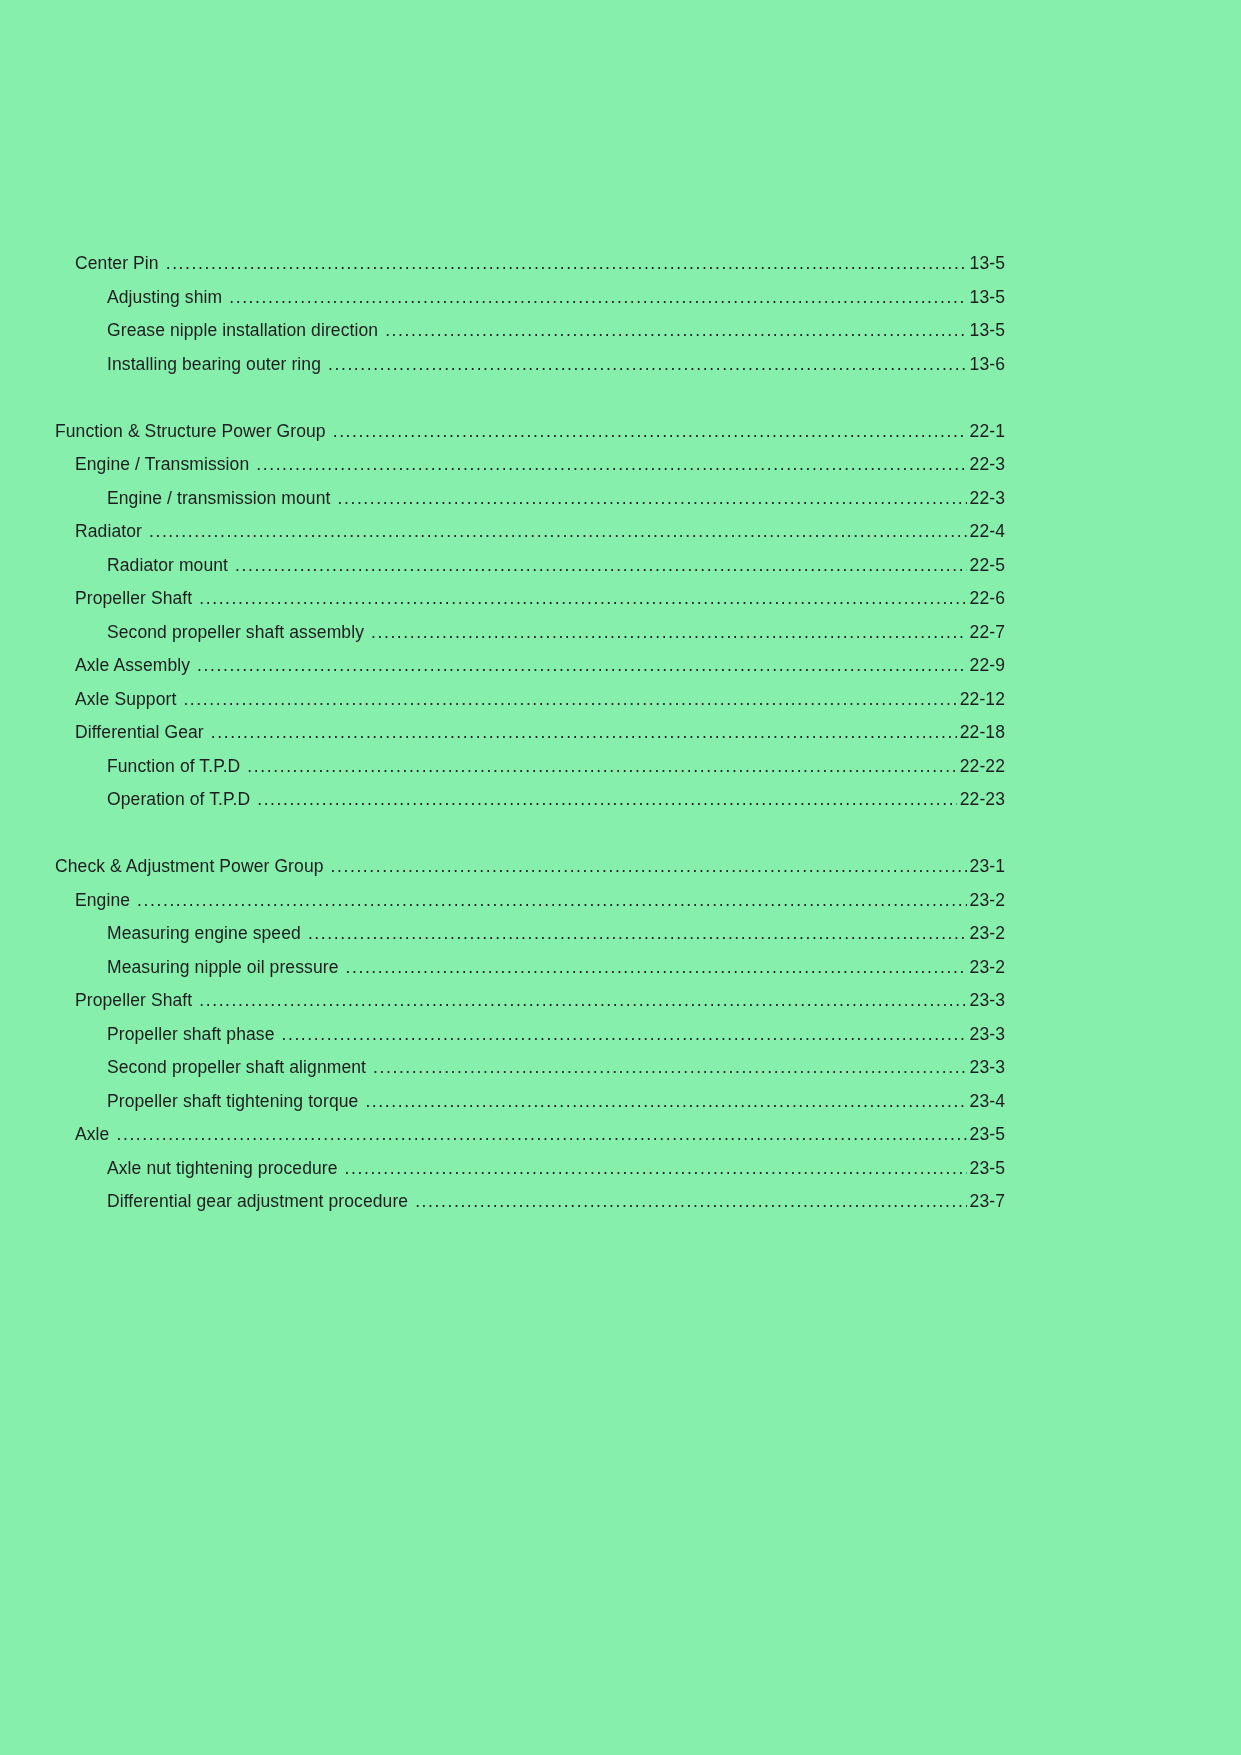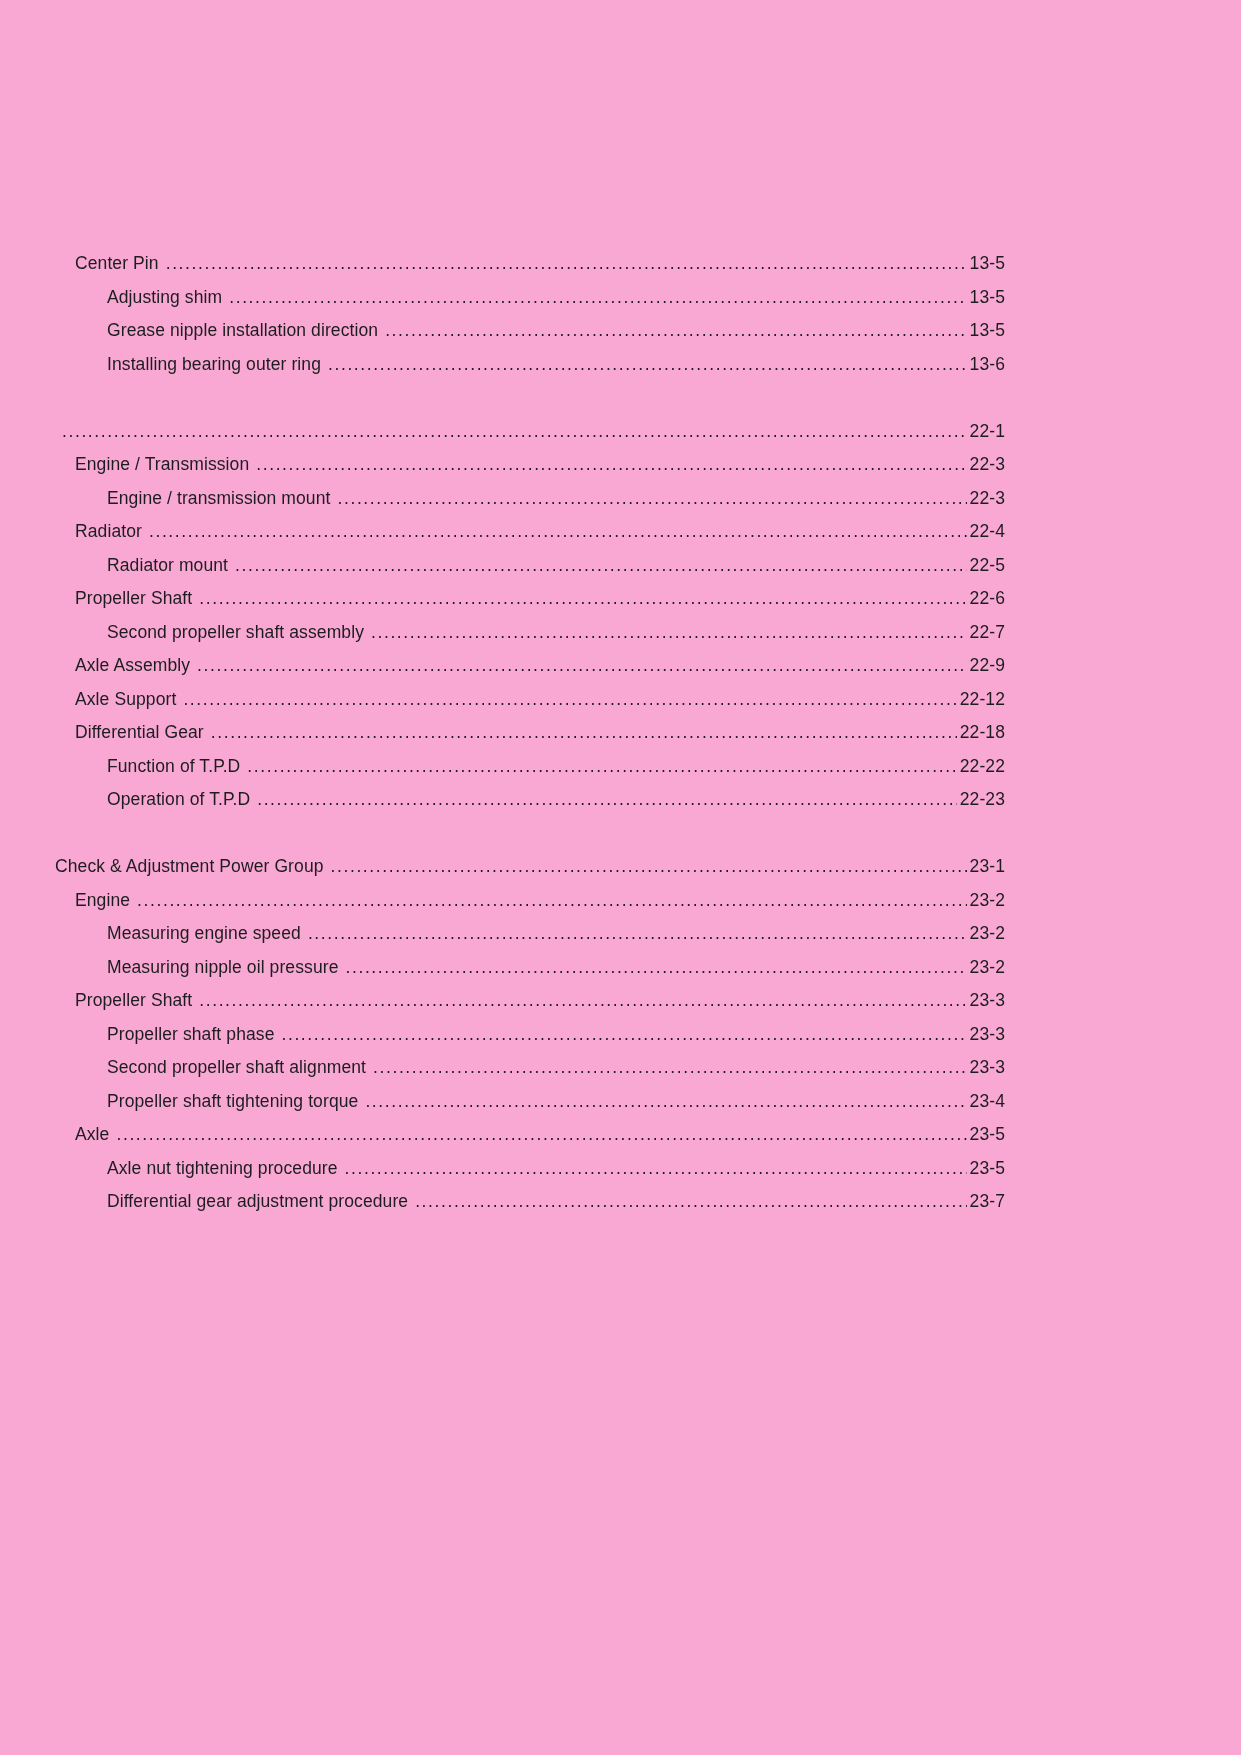--- a/index.html
+++ b/index.html
@@ -5,21 +5,21 @@
   html, body {
     margin: 0;
     padding: 0;
     background: #e8e8e8;
   }
   .page {
     position: relative;
     width: 1241px;
     height: 1755px;
     margin: 0 auto;
-    background: #f9a8d4;
+    background: #86efac;
     font-family: "Liberation Sans", "DejaVu Sans", sans-serif;
     color: #1d1d1f;
     overflow: hidden;
   }
   .toc {
     position: absolute;
     top: 247px;
     left: 55px;
     width: 950px;
   }
@@ -72,20 +72,21 @@
     <span class="toc-label">Grease nipple installation direction</span>
     <span class="toc-leader"></span>
     <span class="toc-page">13-5</span>
   </div>
       <div class="toc-row level-2">
     <span class="toc-label">Installing bearing outer ring</span>
     <span class="toc-leader"></span>
     <span class="toc-page">13-6</span>
   </div>
       <div class="toc-row level-0 gap-before">
+    <span class="toc-label">Function &amp; Structure Power Group</span>
     <span class="toc-leader"></span>
     <span class="toc-page">22-1</span>
   </div>
       <div class="toc-row level-1">
     <span class="toc-label">Engine / Transmission</span>
     <span class="toc-leader"></span>
     <span class="toc-page">22-3</span>
   </div>
       <div class="toc-row level-2">
     <span class="toc-label">Engine / transmission mount</span>

